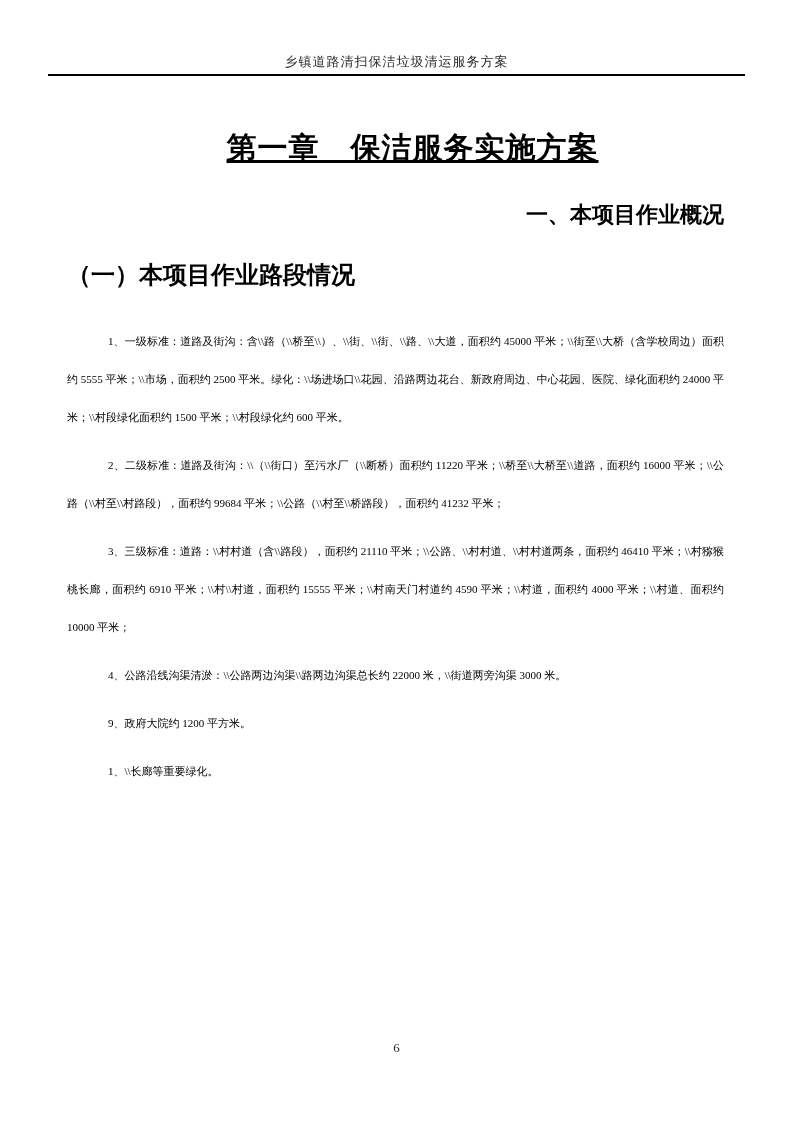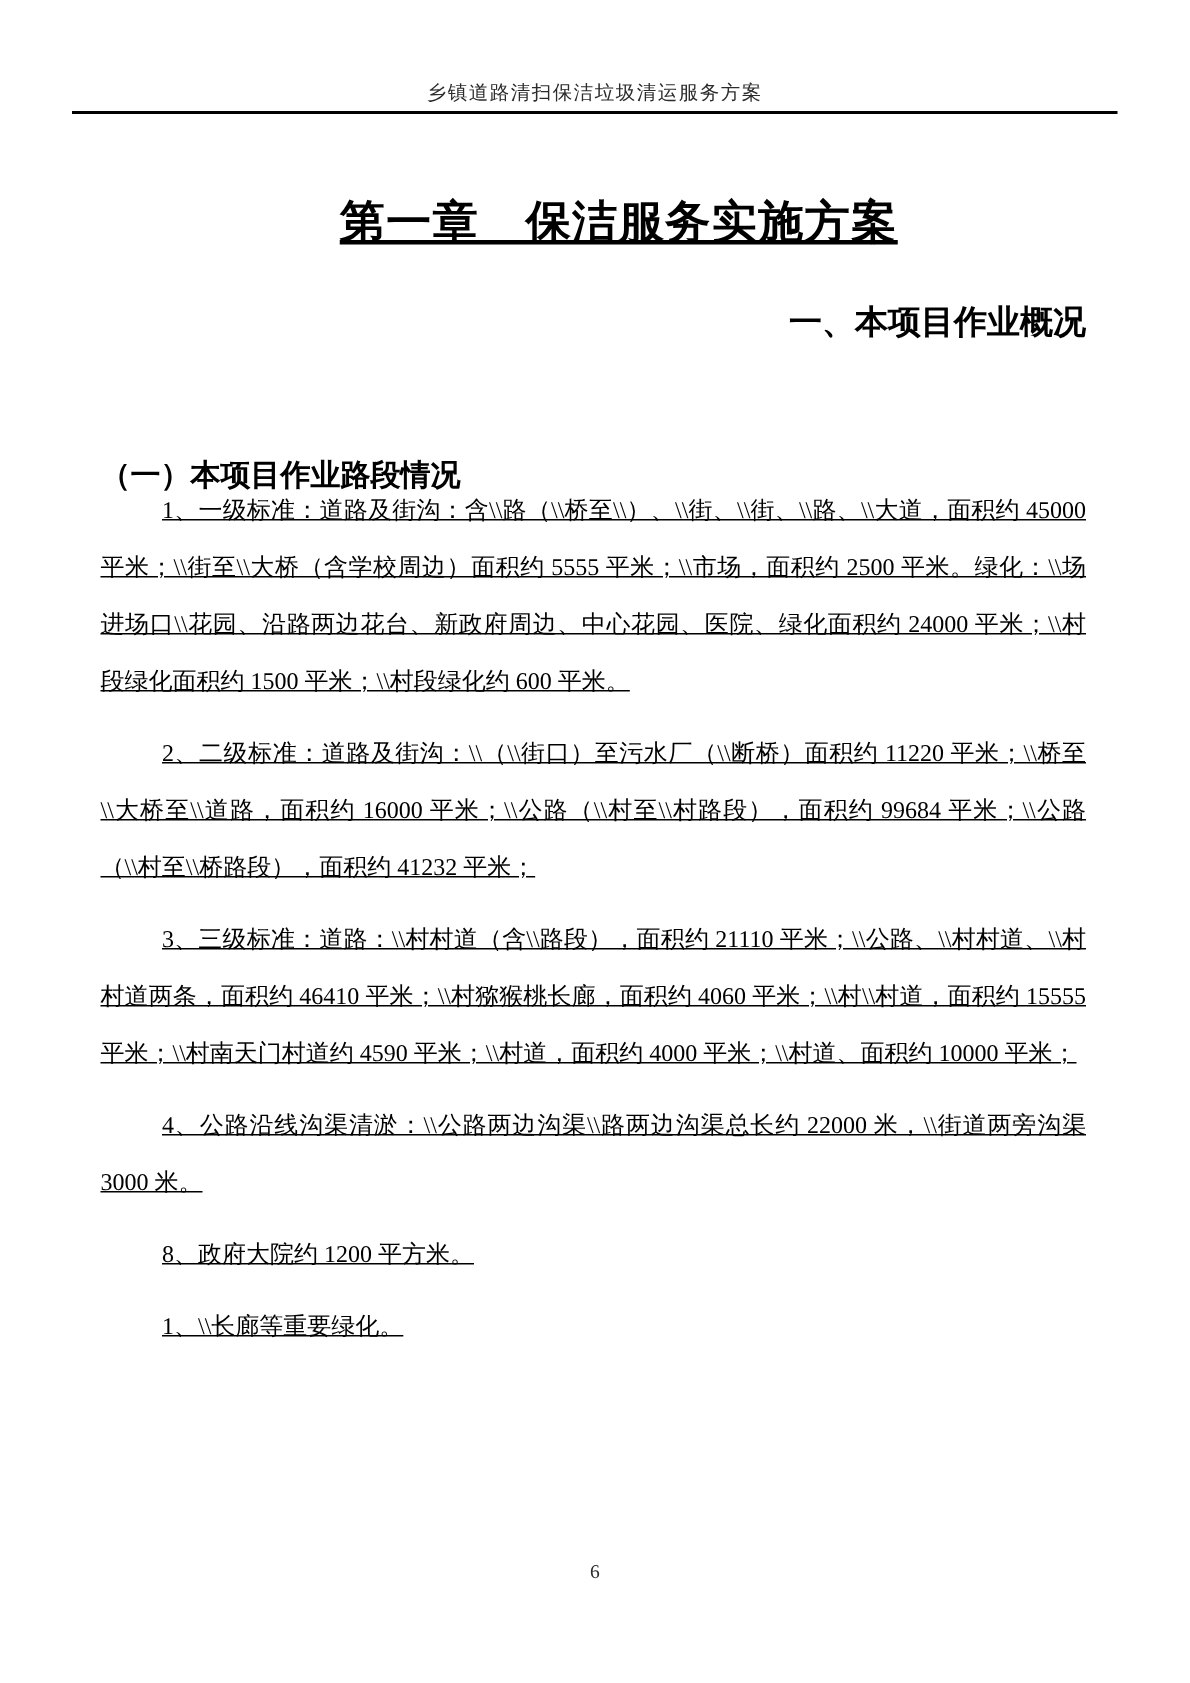--- a/index.html
+++ b/index.html
@@ -54,33 +54,31 @@
     width: 657px;
     font-size: 22px;
     font-weight: 700;
     text-align: right;
   }
   .subsection-heading {
     position: absolute;
     top: 259px;
     left: 67px;
     width: 657px;
-    font-size: 20px;
+    font-size: 24px;
     font-weight: 700;
-    margin-top: 44px;
   }
   .body-text {
     position: absolute;
     top: 322px;
     left: 67px;
     width: 657px;
-    font-size: 16px;
+    font-size: 11px;
     line-height: 38px;
     text-align: justify;
-    text-decoration: underline;
   }
   .body-text p {
     text-indent: 41px;
     margin: 0 0 10px 0;
   }
   .page-number {
     position: absolute;
     top: 1040px;
     left: 0;
     width: 793px;
@@ -100,21 +98,21 @@
 
   <h1 class="chapter-title">第一章　保洁服务实施方案</h1>
 
   <h2 class="section-heading">一、本项目作业概况</h2>
 
   <h3 class="subsection-heading">（一）本项目作业路段情况</h3>
 
   <div class="body-text">
     <p>1、一级标准：道路及街沟：含\\路（\\桥至\\）、\\街、\\街、\\路、\\大道，面积约 45000 平米；\\街至\\大桥（含学校周边）面积约 5555 平米；\\市场，面积约 2500 平米。绿化：\\场进场口\\花园、沿路两边花台、新政府周边、中心花园、医院、绿化面积约 24000 平米；\\村段绿化面积约 1500 平米；\\村段绿化约 600 平米。</p>
     <p>2、二级标准：道路及街沟：\\（\\街口）至污水厂（\\断桥）面积约 11220 平米；\\桥至\\大桥至\\道路，面积约 16000 平米；\\公路（\\村至\\村路段），面积约 99684 平米；\\公路（\\村至\\桥路段），面积约 41232 平米；</p>
-    <p>3、三级标准：道路：\\村村道（含\\路段），面积约 21110 平米；\\公路、\\村村道、\\村村道两条，面积约 46410 平米；\\村猕猴桃长廊，面积约 4060 平米；\\村\\村道，面积约 15555 平米；\\村南天门村道约 4590 平米；\\村道，面积约 4000 平米；\\村道、面积约 10000 平米；</p>
+    <p>3、三级标准：道路：\\村村道（含\\路段），面积约 21110 平米；\\公路、\\村村道、\\村村道两条，面积约 46410 平米；\\村猕猴桃长廊，面积约 6910 平米；\\村\\村道，面积约 15555 平米；\\村南天门村道约 4590 平米；\\村道，面积约 4000 平米；\\村道、面积约 10000 平米；</p>
     <p>4、公路沿线沟渠清淤：\\公路两边沟渠\\路两边沟渠总长约 22000 米，\\街道两旁沟渠 3000 米。</p>
-    <p>8、政府大院约 1200 平方米。</p>
+    <p>9、政府大院约 1200 平方米。</p>
     <p>1、\\长廊等重要绿化。</p>
   </div>
 
   <div class="page-number">6</div>
 
 </div>
 
 </body></html>

